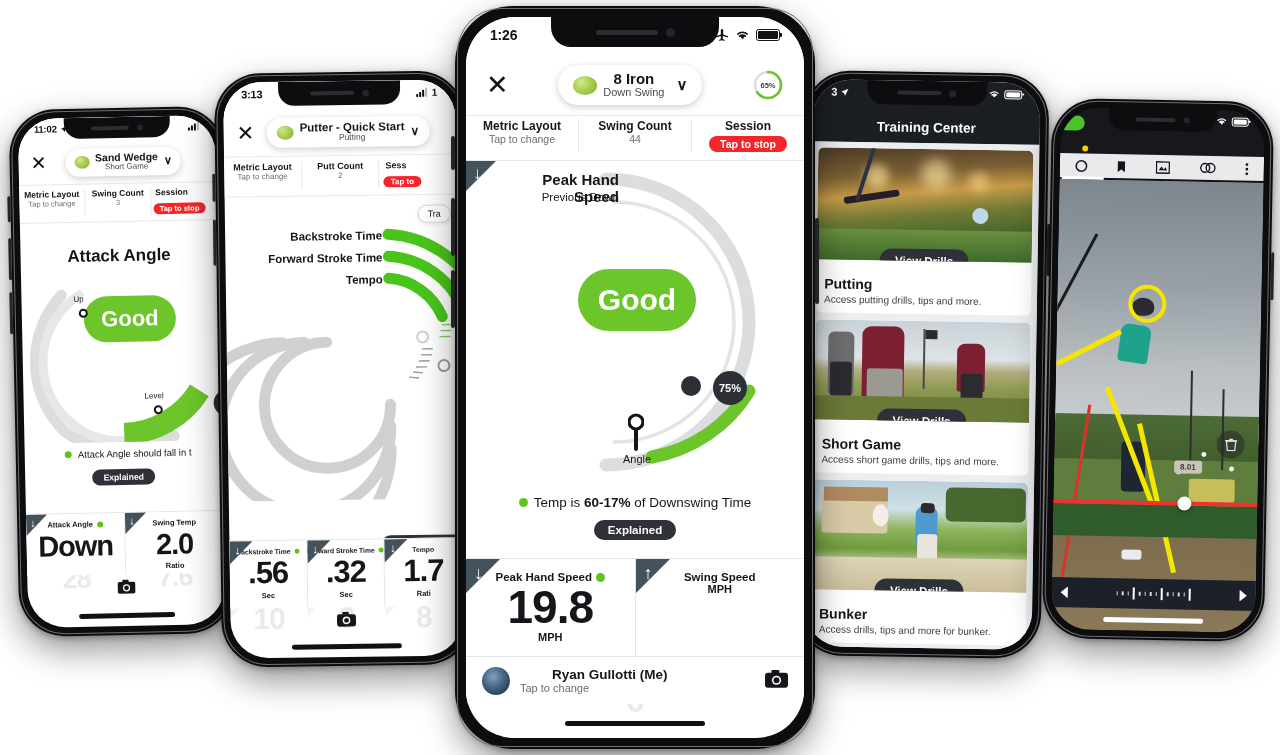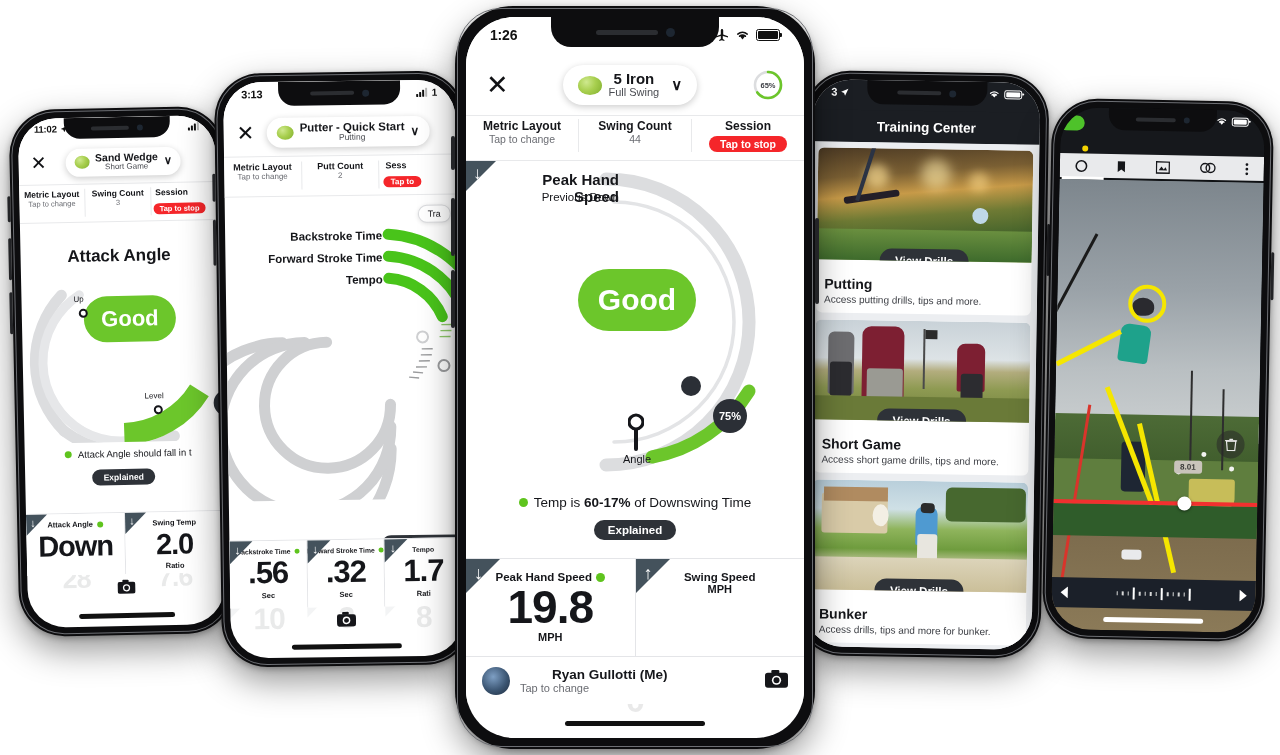--- a/index.html
+++ b/index.html
@@ -762,22 +762,22 @@
             </span>
         </span>
       </div>
 
       <div class="app-head" style="padding-top:40px;">
         <div class="head-top" style="padding:8px 20px 10px 20px;">
           <div class="xmark" style="font-size:27px;">✕</div>
           <div class="club-pill" style="padding:6px 15px;">
             <span class="club-ball" style="width:24px;height:19px;"></span>
             <span class="club-txt">
-              <span class="club-name" style="font-size:15px; display:block;">5 Iron</span>
-              <span class="club-sub" style="font-size:11px; display:block;">Full Swing</span>
+              <span class="club-name" style="font-size:15px; display:block;">8 Iron</span>
+              <span class="club-sub" style="font-size:11px; display:block;">Down Swing</span>
             </span>
             <span class="chev" style="font-size:15px; margin-left:6px;">∨</span>
           </div>
           <div class="ring" style="width:32px; height:32px;">
             <svg width="32" height="32" viewBox="0 0 32 32">
               <circle cx="16" cy="16" r="13" fill="none" stroke="#dcdddf" stroke-width="2.6"></circle>
               <circle cx="16" cy="16" r="13" fill="none" stroke="#6cc62b" stroke-width="2.6" stroke-dasharray="53 81.7" stroke-dashoffset="0" transform="rotate(-90 16 16)" stroke-linecap="round"></circle>
             </svg>
             <span style="font-size:7.5px;">65%</span>
           </div>
@@ -814,21 +814,21 @@
           <path d="M283 230 A 143 143 0 0 1 186 296" fill="none" stroke="#6cc62b" stroke-width="13" stroke-linecap="round"></path>
         </svg>
 
         <div class="gauge-label" style="position:absolute; left:28px; top:10px; width:125px; font-size:15px;">Peak Hand Speed</div>
         <div class="gauge-sub" style="position:absolute; left:28px; top:30px; width:125px; font-size:11.5px;">Previous Down</div>
 
         <div class="good-pill" style="left:112px; top:108px; width:118px; height:62px; font-size:30px;">Good</div>
 
         <div style="position:absolute; left:215px; top:215px; width:20px; height:20px; border-radius:50%; background:#2b2f36;"></div>
 
-        <div class="badge-dark" style="left:247px; top:238px; width:34px; height:34px; font-size:11px;">75%</div>
+        <div class="badge-dark" style="left:247px; top:210px; width:34px; height:34px; font-size:11px;">75%</div>
 
         <div style="position:absolute; left:162px; top:252px;">
           <svg width="16" height="40" viewBox="0 0 16 40">
             <rect x="6" y="10" width="4" height="28" fill="#15161a" rx="2"></rect>
             <circle cx="8" cy="9" r="7" fill="#fff" stroke="#15161a" stroke-width="3.2"></circle>
           </svg>
         </div>
         <div style="position:absolute; left:141px; top:292px; width:60px; text-align:center; font-size:11px; color:#15161a;">Angle</div>
       </div>
 

